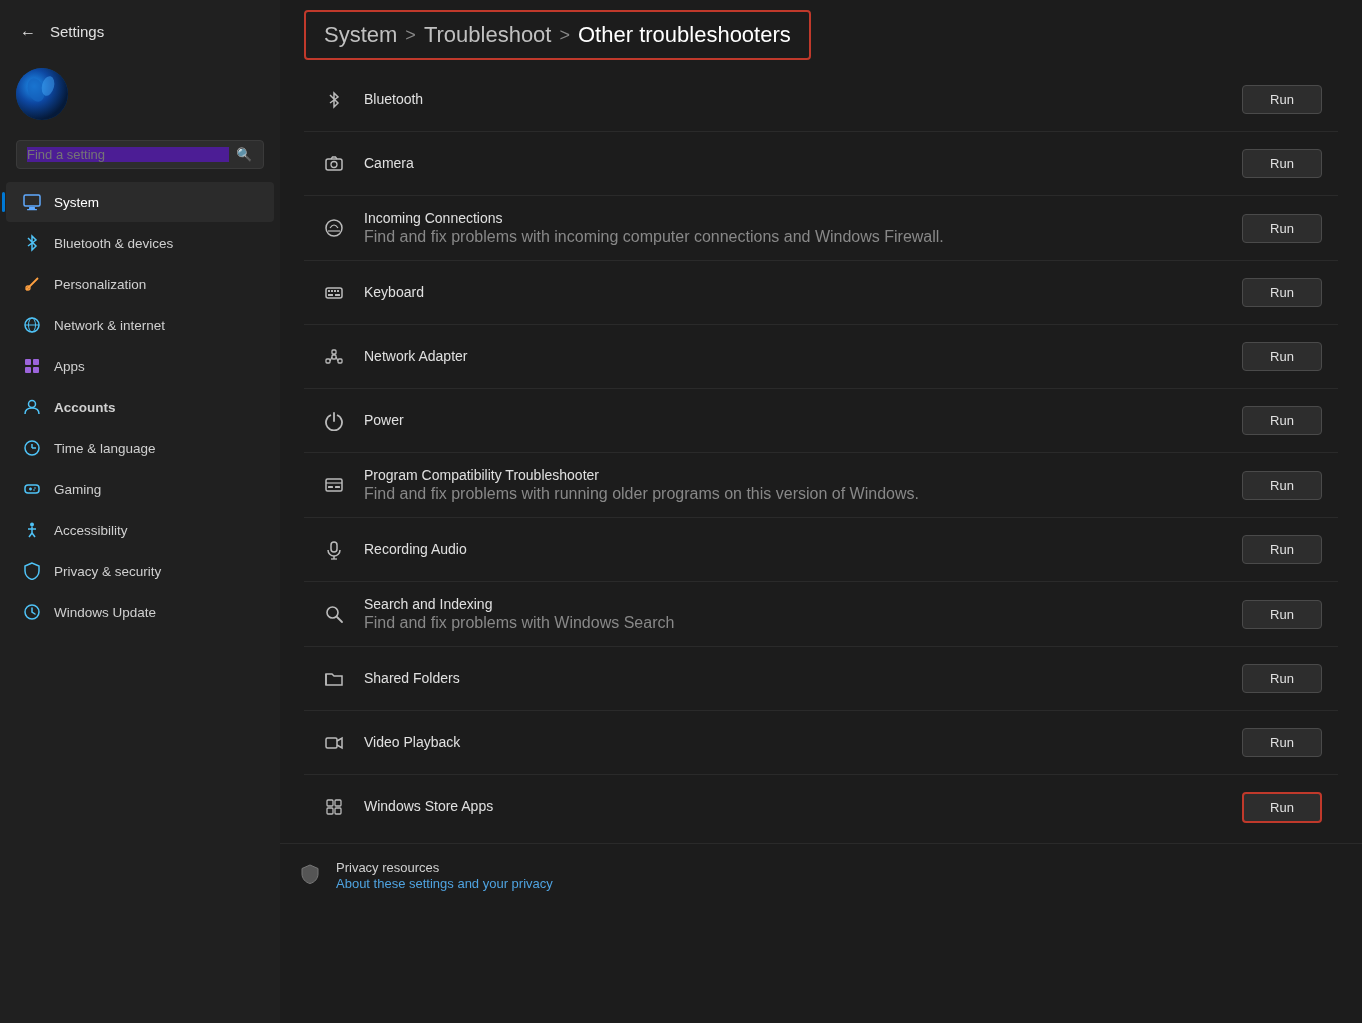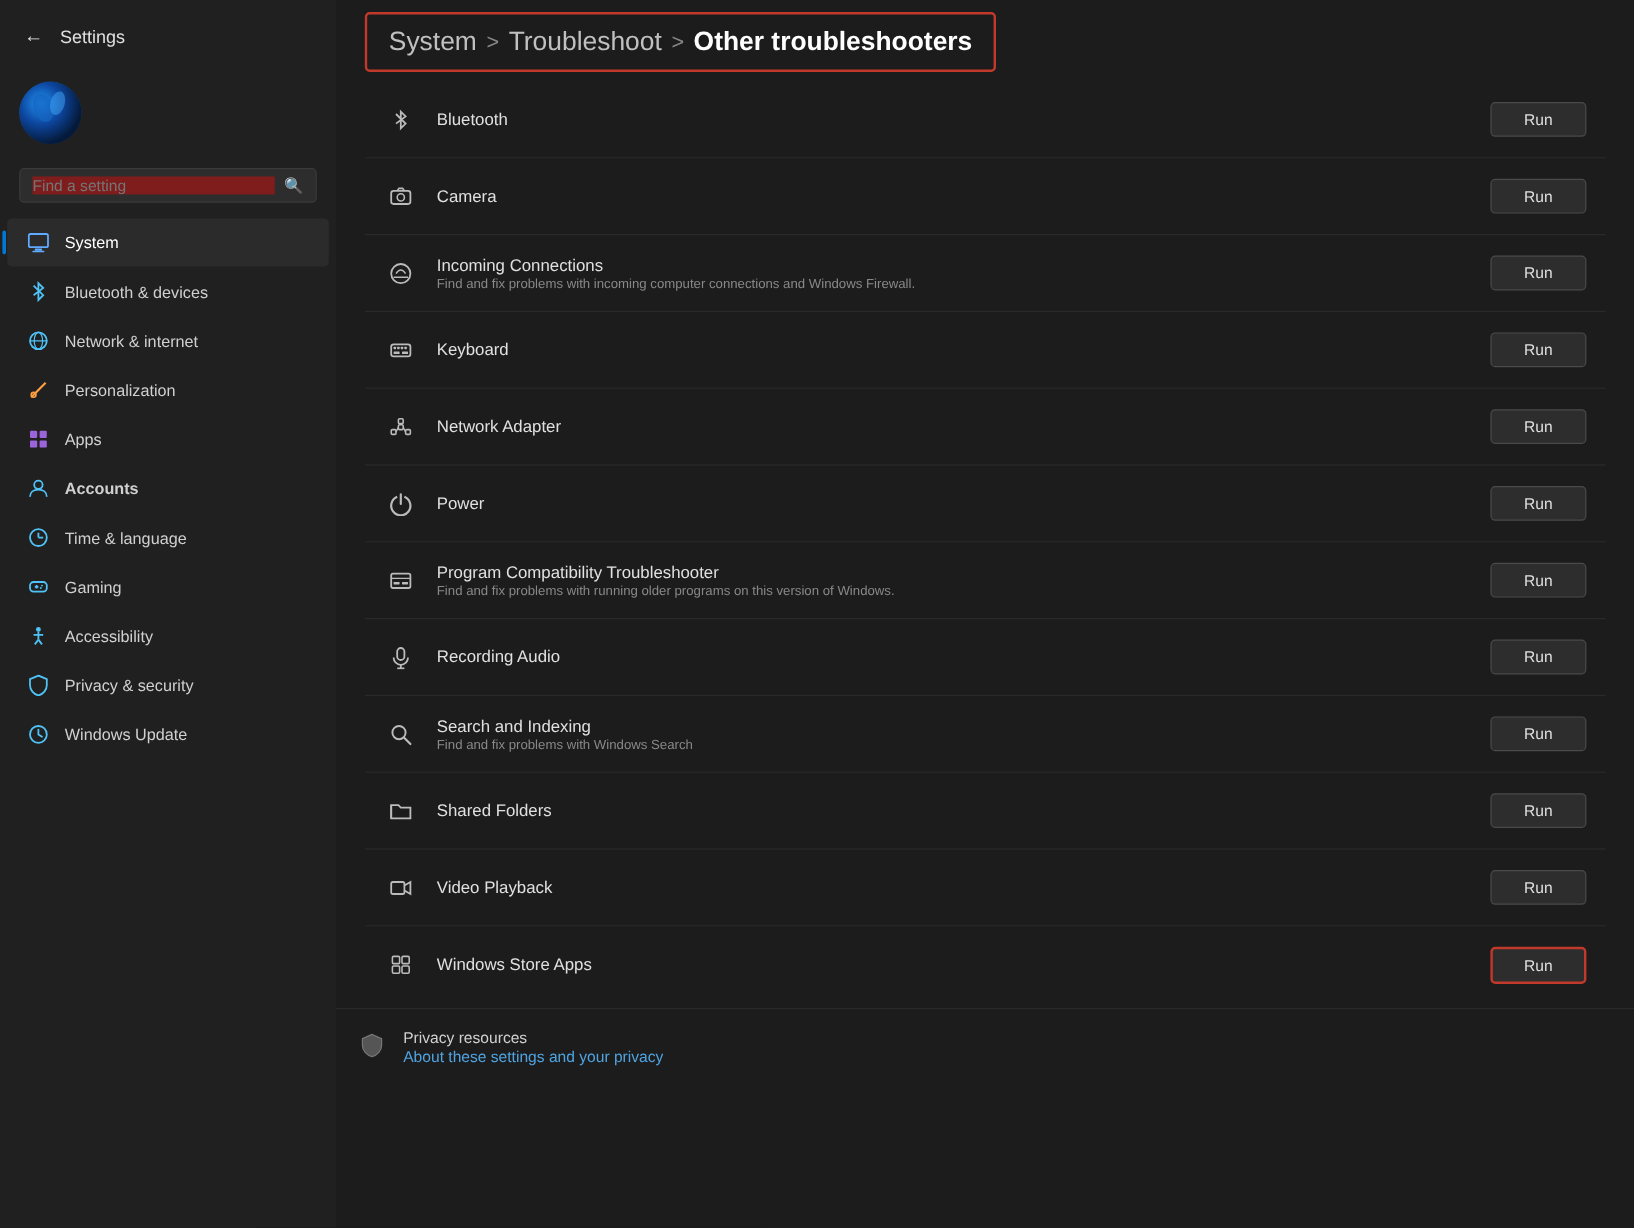--- a/index.html
+++ b/index.html
@@ -81,21 +81,21 @@
       border-radius: 4px;
       color: #aaa;
       padding: 6px 10px 6px 10px;
       font-size: 13px;
       display: flex;
       align-items: center;
       gap: 8px;
     }
 
     .search-input {
-      background: #7f1d1d;
+      background: #4c1d95;
       border: none;
       outline: none;
       color: #aaa;
       font-size: 13px;
       flex: 1;
     }
 
     .search-icon-wrap {
       color: #aaa;
       font-size: 13px;
@@ -153,21 +153,21 @@
       margin-bottom: 8px;
     }
 
     .breadcrumb-item {
       color: #c0c0c0;
       font-weight: 400;
     }
 
     .breadcrumb-item.active {
       color: #ffffff;
-      font-weight: 700;
+      font-weight: 400;
     }
 
     .breadcrumb-sep {
       color: #888;
       font-size: 18px;
     }
 
     .troubleshooter-list {
       padding: 0 24px;
     }
@@ -202,21 +202,21 @@
 
     .ts-info { flex: 1; }
 
     .ts-title {
       font-size: 14px;
       color: #e0e0e0;
       margin-bottom: 2px;
     }
 
     .ts-desc {
-      font-size: 11px;
+      font-size: 16px;
       color: #888;
     }
 
     .run-btn {
       background: #2d2d2d;
       border: 1px solid #4a4a4a;
       color: #e0e0e0;
       padding: 6px 22px;
       border-radius: 4px;
       cursor: pointer;
@@ -326,37 +326,37 @@
               <polyline points="5,4 13,12 9,16 9,2 13,6 5,12" fill="none" stroke="#4fc3f7" stroke-width="1.5"></polyline>
             </svg>
           </div>
           <span class="nav-label">Bluetooth &amp; devices</span>
         </div>
       </div>
       <div style="position: relative;">
         <div class="nav-item">
           <div class="nav-icon">
             <svg width="18" height="18" viewBox="0 0 18 18">
+              <line x1="3" y1="15" x2="15" y2="3" stroke="#ffa040" stroke-width="1.8"></line>
+              <circle cx="5" cy="13" r="2" fill="none" stroke="#ffa040" stroke-width="1.3"></circle>
+            </svg>
+          </div>
+          <span class="nav-label">Personalization</span>
+        </div>
+      </div>
+      <div style="position: relative;">
+        <div class="nav-item">
+          <div class="nav-icon">
+            <svg width="18" height="18" viewBox="0 0 18 18">
               <circle cx="9" cy="9" r="7" fill="none" stroke="#4fc3f7" stroke-width="1.5"></circle>
               <ellipse cx="9" cy="9" rx="3.5" ry="7" fill="none" stroke="#4fc3f7" stroke-width="1"></ellipse>
               <line x1="2" y1="9" x2="16" y2="9" stroke="#4fc3f7" stroke-width="1"></line>
             </svg>
           </div>
           <span class="nav-label">Network &amp; internet</span>
-        </div>
-      </div>
-      <div style="position: relative;">
-        <div class="nav-item">
-          <div class="nav-icon">
-            <svg width="18" height="18" viewBox="0 0 18 18">
-              <line x1="3" y1="15" x2="15" y2="3" stroke="#ffa040" stroke-width="1.8"></line>
-              <circle cx="5" cy="13" r="2" fill="none" stroke="#ffa040" stroke-width="1.3"></circle>
-            </svg>
-          </div>
-          <span class="nav-label">Personalization</span>
         </div>
       </div>
       <div style="position: relative;">
         <div class="nav-item">
           <div class="nav-icon">
             <svg width="18" height="18" viewBox="0 0 18 18">
               <rect x="2" y="2" width="6" height="6" rx="1" fill="#9c64db"></rect>
               <rect x="10" y="2" width="6" height="6" rx="1" fill="#9c64db"></rect>
               <rect x="2" y="10" width="6" height="6" rx="1" fill="#9c64db"></rect>
               <rect x="10" y="10" width="6" height="6" rx="1" fill="#9c64db"></rect>

